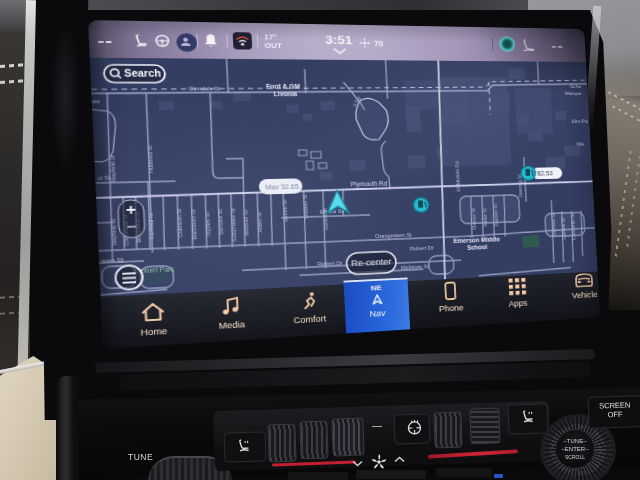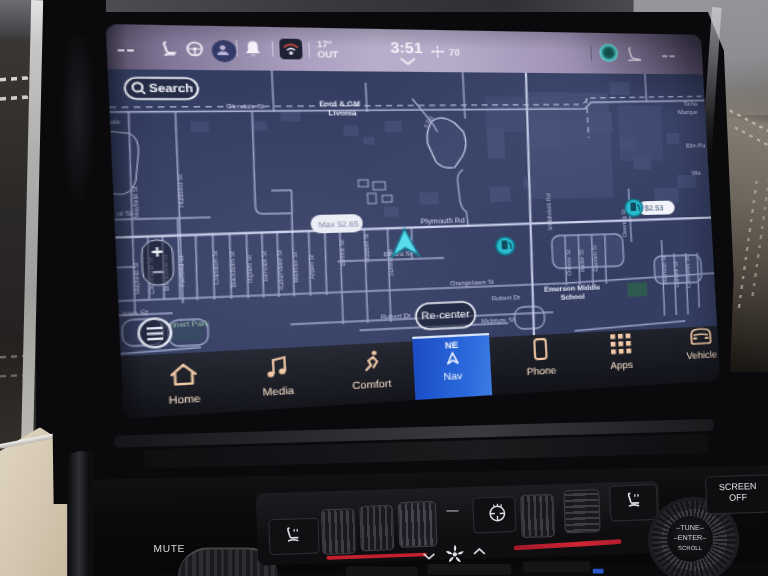--- a/index.html
+++ b/index.html
@@ -437,21 +437,21 @@
 
 <div class="abs" style="left:95px;top:356px;width:500px;height:10px;background:linear-gradient(90deg,rgba(110,112,122,0.12),rgba(150,152,162,0.35) 60%,rgba(110,112,122,0.16));transform:rotate(-1.6deg);border-radius:4px;"></div>
 <div class="abs" style="left:120px;top:368px;width:470px;height:16px;background:linear-gradient(90deg,rgba(70,72,80,0.08),rgba(95,97,106,0.20) 60%,rgba(70,72,80,0.08));transform:rotate(-1.6deg);"></div>
 
 <div class="abs" style="left:80px;top:398px;width:560px;height:3px;background:linear-gradient(90deg,rgba(70,70,76,0.5),rgba(110,110,118,0.8));transform:rotate(-1.2deg);"></div>
 
 <div class="abs" style="left:60px;top:400px;width:580px;height:80px;background:linear-gradient(180deg,#111113,#0a0a0b 40%,#070708);transform:rotate(-1.2deg);transform-origin:left top;"></div>
 
 <div class="abs" style="left:56px;top:376px;width:22px;height:104px;background:linear-gradient(90deg,#0a0a0c 0%,#303034 45%,#0e0e10 80%);border-radius:10px 0 0 0;"></div>
 
-<div class="abs" style="left:128px;top:452px;width:40px;height:12px;color:#d8d8da;font-size:8.5px;letter-spacing:0.5px;">MUTE</div>
+<div class="abs" style="left:128px;top:452px;width:40px;height:12px;color:#d8d8da;font-size:8.5px;letter-spacing:0.5px;">TUNE</div>
 
 <div class="abs" style="left:148px;top:456px;width:84px;height:24px;border-radius:42px 42px 0 0;background:radial-gradient(ellipse at 50% 100%,#3e3e42 0%,#242428 50%,#0f0f11 100%);border-top:2px solid #48484c;background-image:repeating-linear-gradient(90deg,#2e2e32 0 3px,#1c1c20 3px 6px);"></div>
 
 <div class="abs" style="left:214px;top:406px;width:336px;height:60px;background:linear-gradient(180deg,#1d1d21,#0e0e10 70%);border-radius:6px;transform:rotate(-1.8deg);"></div>
 
 <div class="abs" style="left:224px;top:432px;width:40px;height:28px;background:#101013;border:1px solid #2c2c30;border-radius:4px;transform:rotate(-2deg);">
   <svg style="margin:5px 0 0 12px;" width="16" height="16" viewBox="0 0 16 16">
         <path d="M4,2 Q2.8,2 3.2,3.8 L4.6,9 Q5,10.2 6.2,10.2 L11,10.2 M3.5,12.5 Q7,11 11,12.5" fill="none" stroke="#dcdce0" stroke-width="1.4" stroke-linecap="round"></path>
         <path d="M8,3 q1,1 0,2 M10.5,3 q1,1 0,2" stroke="#dcdce0" stroke-width="1" fill="none"></path>
       </svg>

